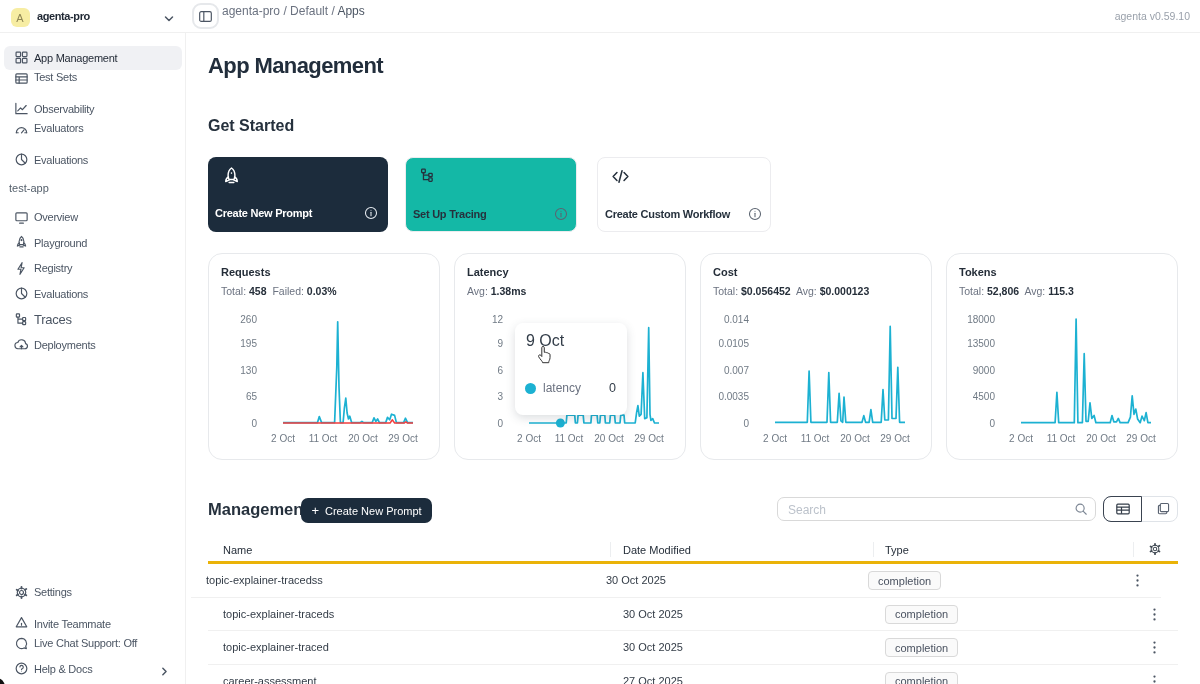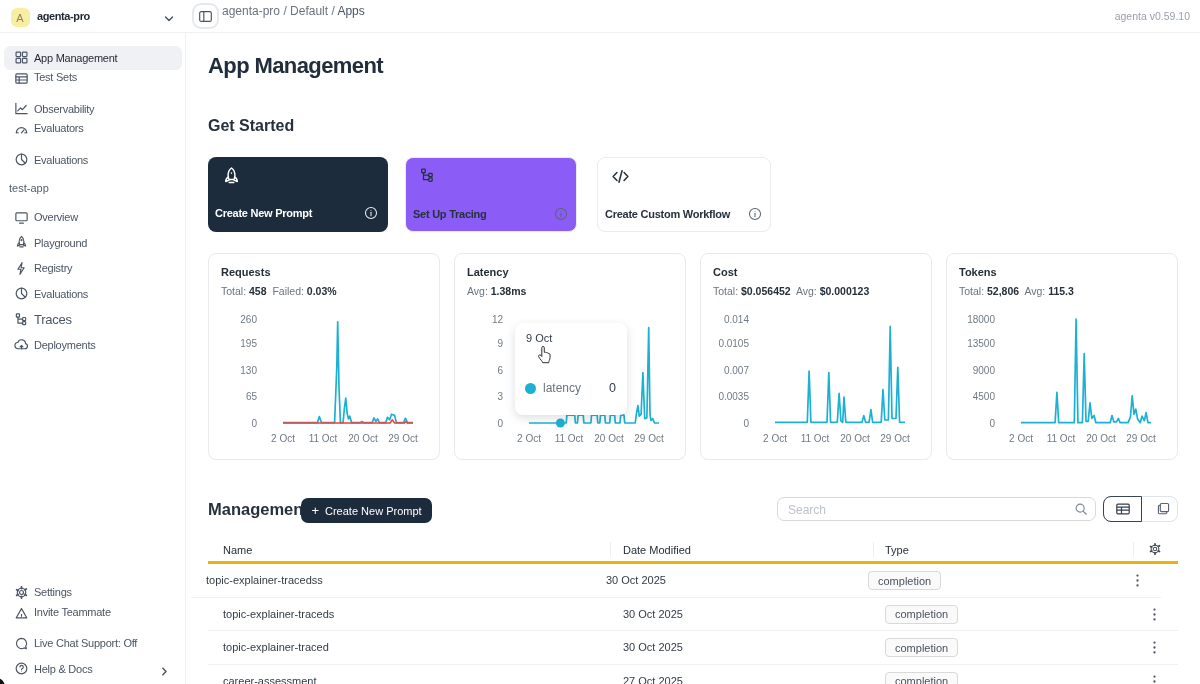--- a/index.html
+++ b/index.html
@@ -1,19 +1,19 @@
 <!DOCTYPE html>
 <html><head><meta charset="utf-8"><style>
 * { margin:0; padding:0; box-sizing:border-box; }
 html,body { width:1200px; height:684px; overflow:hidden; background:#fff;
   font-family:"Liberation Sans", sans-serif; -webkit-font-smoothing:antialiased; }
 b { font-weight:700; color:#262f3a; }
 .axl { font-size:10px; fill:#707a85; font-family:"Liberation Sans",sans-serif; }
 .scard { position:absolute; top:253px; width:232px; height:207px; border:1px solid #e7e9ec;
-  border-radius:8px; background:#fff; }
+  border-radius:14px; background:#fff; }
 .stitle { position:absolute; left:12px; top:12px; font-size:11px; font-weight:700; color:#242d38; z-index:2;}
 .ssub { position:absolute; left:12px; top:31px; font-size:10.5px; color:#6b7280; z-index:2;}
 </style></head><body>
 
 <div style="position:absolute;left:0;top:0;width:1200px;height:33px;border-bottom:1px solid #f0f0f0;background:#fff;z-index:5;">
   <div style="position:absolute;left:10.5px;top:8px;width:19px;height:19px;background:#f7eda3;border-radius:6px;
        display:flex;align-items:center;justify-content:center;font-size:11px;color:#8f8654;">A</div>
   <span style="position:absolute;left:37px;top:10px;font-size:11px;letter-spacing:-0.4px;font-weight:600;color:#1f2733;">agenta-pro</span>
   <span style="position:absolute;left:163px;top:11px;"><svg width="12" height="12" viewBox="0 0 12 12" fill="none" stroke="#4b5563" stroke-width="1.5" stroke-linecap="round" stroke-linejoin="round">
         <path d="M2.5 4 6 7.5 9.5 4"></path>
@@ -137,21 +137,21 @@
     <div style="position:absolute;left:4px;top:547px;width:178px;height:24px;border-radius:6px;display:flex;align-items:center;padding-left:10px;box-sizing:border-box;">
       <span style="display:inline-flex;width:15px;">
         <svg width="15" height="15" viewBox="0 0 16 16" fill="none" stroke="#4b5563" stroke-width="1.25" stroke-linecap="round" stroke-linejoin="round">
           <circle cx="8" cy="8" r="2.1"></circle>
           <circle cx="8" cy="8" r="4.5"></circle>
           <path stroke-width="2" d="M8 2.1v1.6M8 12.3v1.6M2.9 5.05l1.4.8M11.7 10.15l1.4.8M2.9 10.95l1.4-.8M11.7 5.05l1.4-.8"></path>
         </svg>
       </span>
       <span style="margin-left:5px;font-size:11px;letter-spacing:-0.25px;color:#4b5563;">Settings</span>
     </div>
-    <div style="position:absolute;left:4px;top:572.5px;width:178px;height:24px;border-radius:6px;display:flex;align-items:flex-start;padding-left:10px;box-sizing:border-box;">
+    <div style="position:absolute;left:4px;top:572.5px;width:178px;height:24px;border-radius:6px;display:flex;align-items:flex-end;padding-left:10px;box-sizing:border-box;">
       <span style="display:inline-flex;width:15px;">
         <svg width="15" height="15" viewBox="0 0 16 16" fill="none" stroke="#4b5563" stroke-width="1.25" stroke-linecap="round" stroke-linejoin="round">
           <path d="M8 2.8 13.6 12.6H2.4Z"></path>
           <path d="M8 9v1.8"></path>
         </svg>
       </span>
       <span style="margin-left:5px;font-size:11px;letter-spacing:-0.25px;color:#4b5563;">Invite Teammate</span>
     </div>
     <div style="position:absolute;left:4px;top:598px;width:178px;height:24px;border-radius:6px;display:flex;align-items:center;padding-left:10px;box-sizing:border-box;">
       <span style="display:inline-flex;width:15px;">
@@ -186,21 +186,21 @@
         <path d="M5.7 8.4c-1.2.5-2 1.7-2.1 3.4l2.5-1M10.3 8.4c1.2.5 2 1.7 2.1 3.4l-2.5-1M6.2 12.6h3.6"></path>
         <circle cx="8" cy="5.4" r="0.6" fill="#fff" stroke="none"></circle>
       </svg></div>
     <div style="position:absolute;left:7px;top:49.5px;font-size:11px;letter-spacing:-0.25px;white-space:nowrap;font-weight:600;color:#fff;">Create New Prompt</div>
     <div style="position:absolute;right:10px;top:49px;"><svg width="14" height="14" viewBox="0 0 16 16" fill="none" stroke="#e8edf2" stroke-width="1.2" stroke-linecap="round">
         <circle cx="8" cy="8" r="6.3"></circle>
         <path d="M8 7.2v4"></path>
         <circle cx="8" cy="4.9" r="0.6" fill="#e8edf2" stroke="none"></circle>
       </svg></div>
   </div>
-<div style="position:absolute;left:405px;top:157px;width:172px;height:75px;background:#8b5cf6;border:1px solid #ececef;border-radius:8px;box-sizing:border-box;">
+<div style="position:absolute;left:405px;top:157px;width:172px;height:75px;background:#14b8a6;border:1px solid #ececef;border-radius:8px;box-sizing:border-box;">
     <div style="position:absolute;left:13px;top:9px;"><svg width="17" height="17" viewBox="0 0 16 16" fill="none" stroke="#26313d" stroke-width="1.2" stroke-linecap="round" stroke-linejoin="round">
         <rect x="2.5" y="2" width="3.4" height="3.4" rx="0.7"></rect>
         <path d="M4.2 5.4v6.5M4.2 7.6h5M4.2 11.9h5"></path>
         <rect x="9.2" y="5.9" width="3.2" height="3.2" rx="0.7"></rect>
         <rect x="9.2" y="10.3" width="3.2" height="3.2" rx="0.7"></rect>
       </svg></div>
     <div style="position:absolute;left:7px;top:49.5px;font-size:11px;letter-spacing:-0.25px;white-space:nowrap;font-weight:600;color:#26313d;">Set Up Tracing</div>
     <div style="position:absolute;right:8px;top:49px;"><svg width="14" height="14" viewBox="0 0 16 16" fill="none" stroke="#5b6470" stroke-width="1.2" stroke-linecap="round">
         <circle cx="8" cy="8" r="6.3"></circle>
         <path d="M8 7.2v4"></path>
@@ -245,21 +245,21 @@
         <text x="48" y="145.5" text-anchor="end" class="axl">3</text>
         <text x="48" y="172.5" text-anchor="end" class="axl">0</text>
         <text x="74" y="188" text-anchor="middle" class="axl">2 Oct</text>
         <text x="114" y="188" text-anchor="middle" class="axl">11 Oct</text>
         <text x="154" y="188" text-anchor="middle" class="axl">20 Oct</text>
         <text x="194" y="188" text-anchor="middle" class="axl">29 Oct</text>
         <polyline points="74.0,169.0 111.2,169.0 111.9,161.2 119.7,161.2 120.4,169.0 122.4,169.0 123.1,161.2 128.2,161.2 128.9,169.0 135.9,169.0 136.5,161.2 142.1,161.2 142.8,169.0 144.8,169.0 145.5,161.2 149.8,161.2 150.4,169.0 154.7,169.0 155.4,161.2 159.6,161.2 160.3,169.0 165.0,169.0 165.7,161.2 169.0,161.2 169.7,169.0 180.2,169.0 181.6,158.6 182.9,151.7 184.3,162.1 186.1,160.3 187.9,118.7 189.7,164.7 191.9,163.8 193.7,73.7 195.0,160.3 195.9,166.4 197.7,164.7 199.5,169.0 204.0,169.0" fill="none" stroke="#1cb1d2" stroke-width="1.7" stroke-linejoin="round"></polyline>
         <circle cx="105.4" cy="169" r="4.5" fill="#1cb1d2"></circle>
       </svg></div>
     <div style="position:absolute;left:60px;top:69px;width:112px;height:92px;background:#fff;border-radius:8px;box-shadow:0 3px 10px rgba(60,70,85,.18);z-index:3;">
-      <div style="position:absolute;left:11px;top:9px;font-size:11px;color:#333d49;">9 Oct</div>
+      <div style="position:absolute;left:11px;top:9px;font-size:16px;color:#333d49;">9 Oct</div>
       <div style="position:absolute;left:10px;top:58px;display:flex;align-items:center;">
         <span style="width:11px;height:11px;border-radius:50%;background:#1cb1d2;display:inline-block;"></span>
         <span style="margin-left:7px;font-size:12px;color:#6b7280;">latency</span>
         <span style="margin-left:28px;font-size:12.5px;color:#333d49;">0</span>
       </div>
     </div>
     <div style="position:absolute;left:80px;top:91px;z-index:4;"><svg width="19" height="20" viewBox="0 0 24 26">
         <path d="M8.5 3.5c0-1 .7-1.7 1.6-1.7s1.6.7 1.6 1.7v6l1-.2c.5-.1 1.2.1 1.4.7.1 0 .9-.3 1.5-.1.6.2 1 .6 1.1 1 0 0 .9-.2 1.5.1.7.4 1 .9 1 1.8v3.6c0 1.6-.4 2.5-1 3.7-.5 1-.7 1.9-.7 2.9h-7.9c-.3-1.2-1-2.1-1.9-3.2-1-1.2-2.3-2.6-3.2-4.4-.5-1-.2-2 .6-2.4.9-.4 1.8-.1 2.4.7l1 1.3z" fill="#fff" stroke="#303030" stroke-width="1.3" stroke-linejoin="round"></path>
       </svg></div>
   </div>

